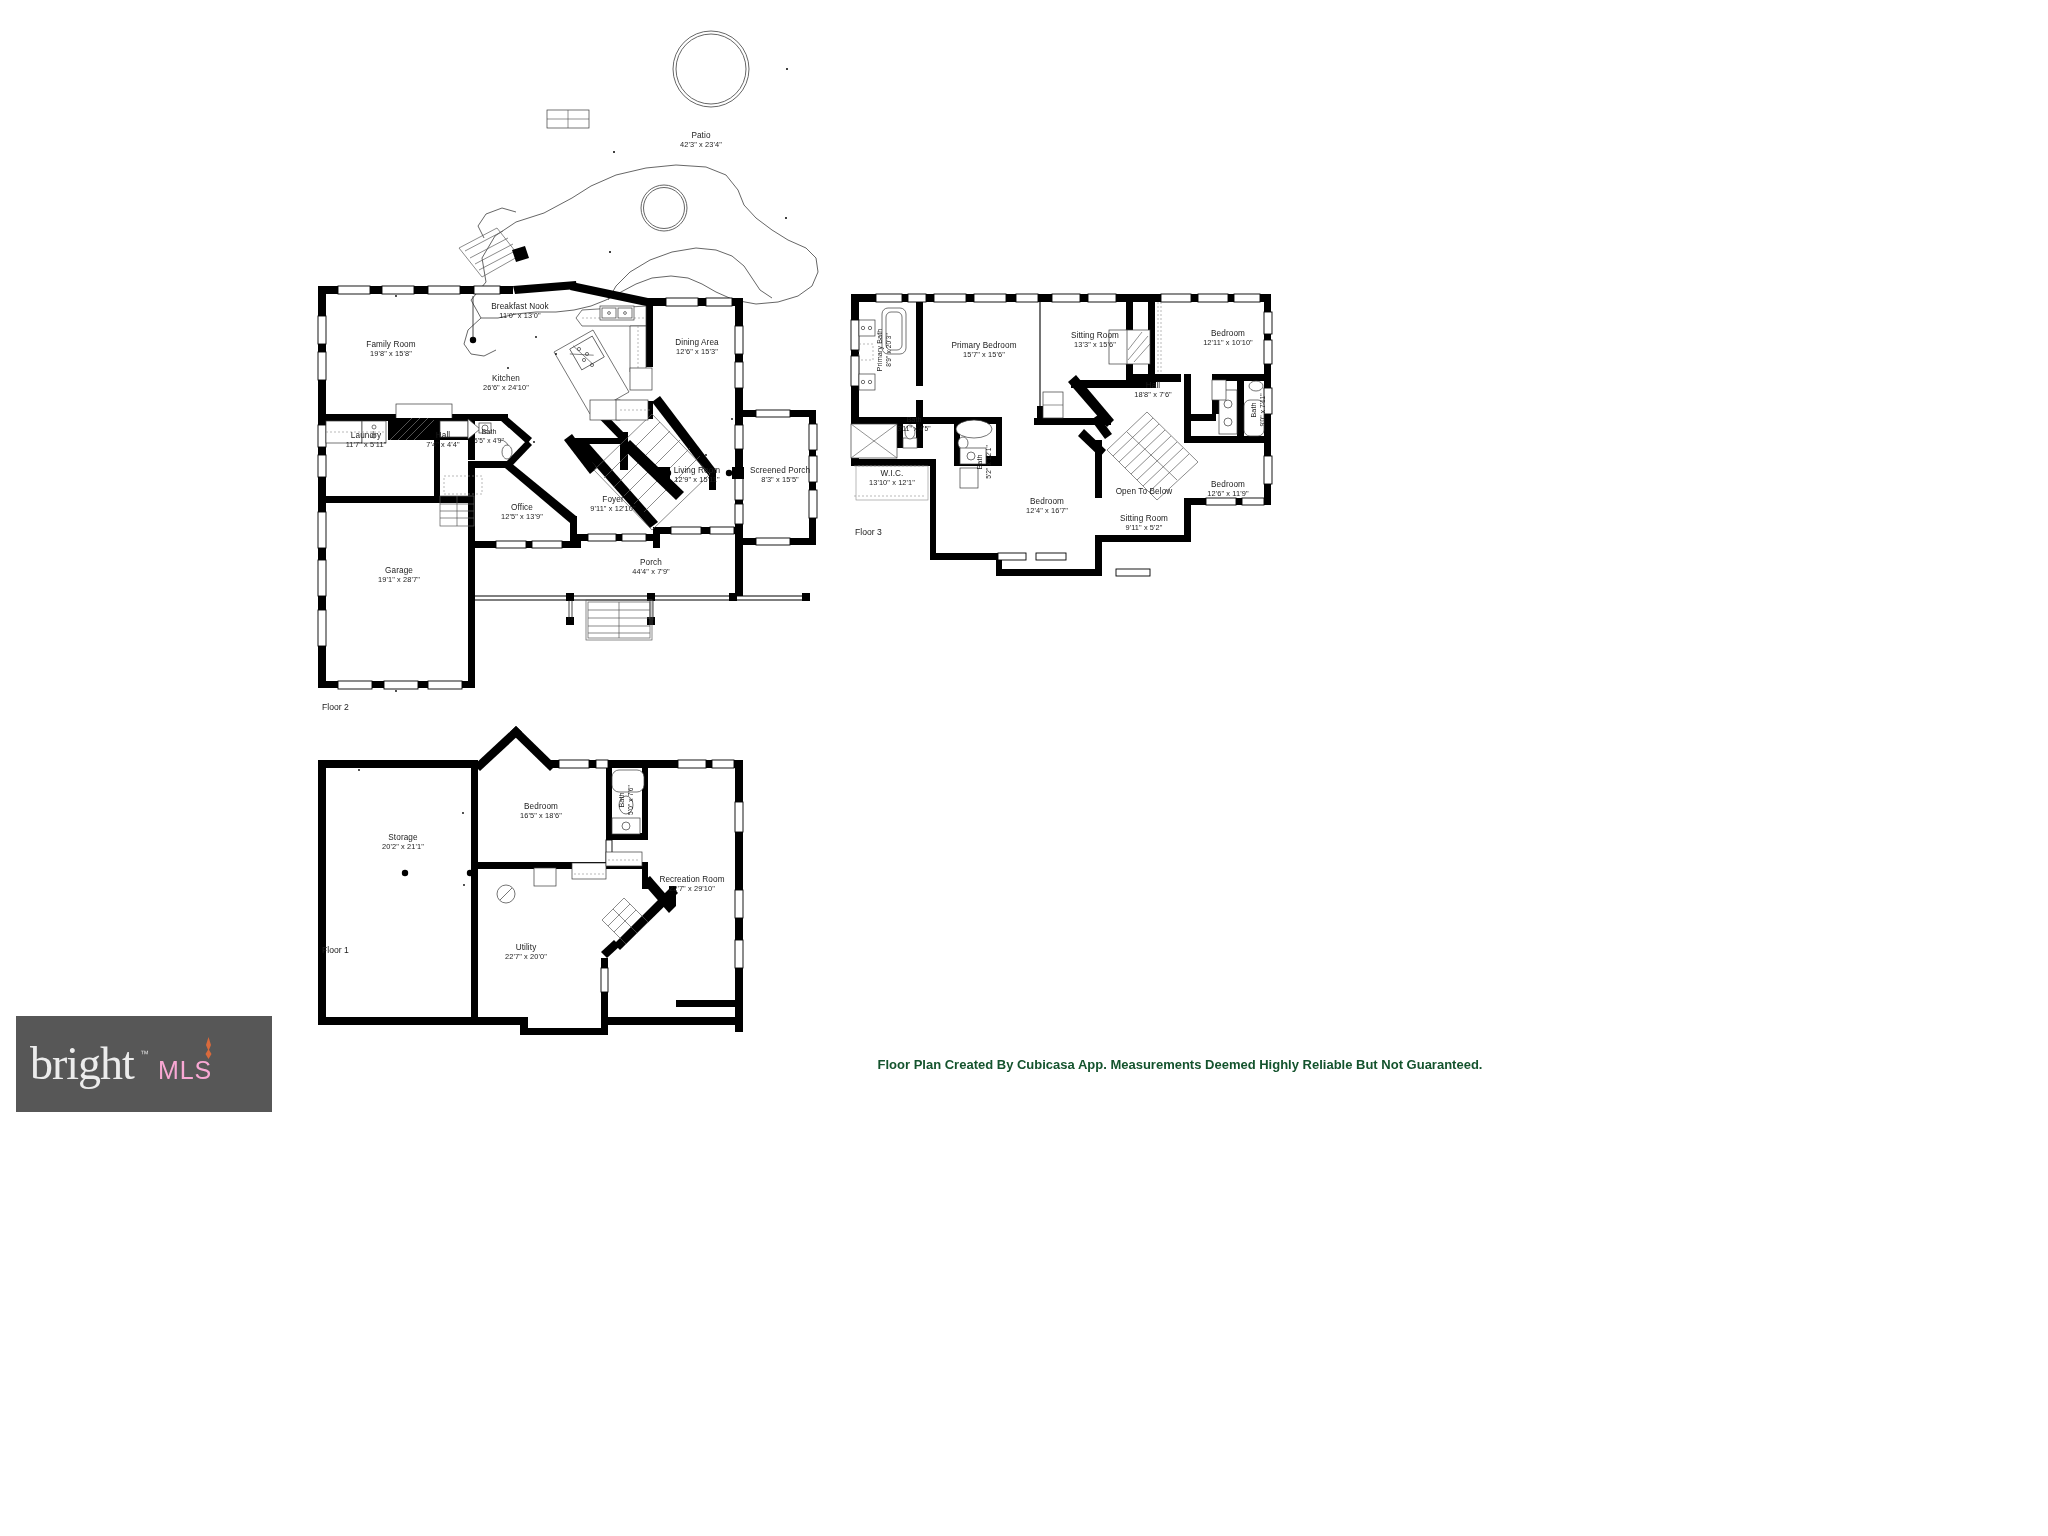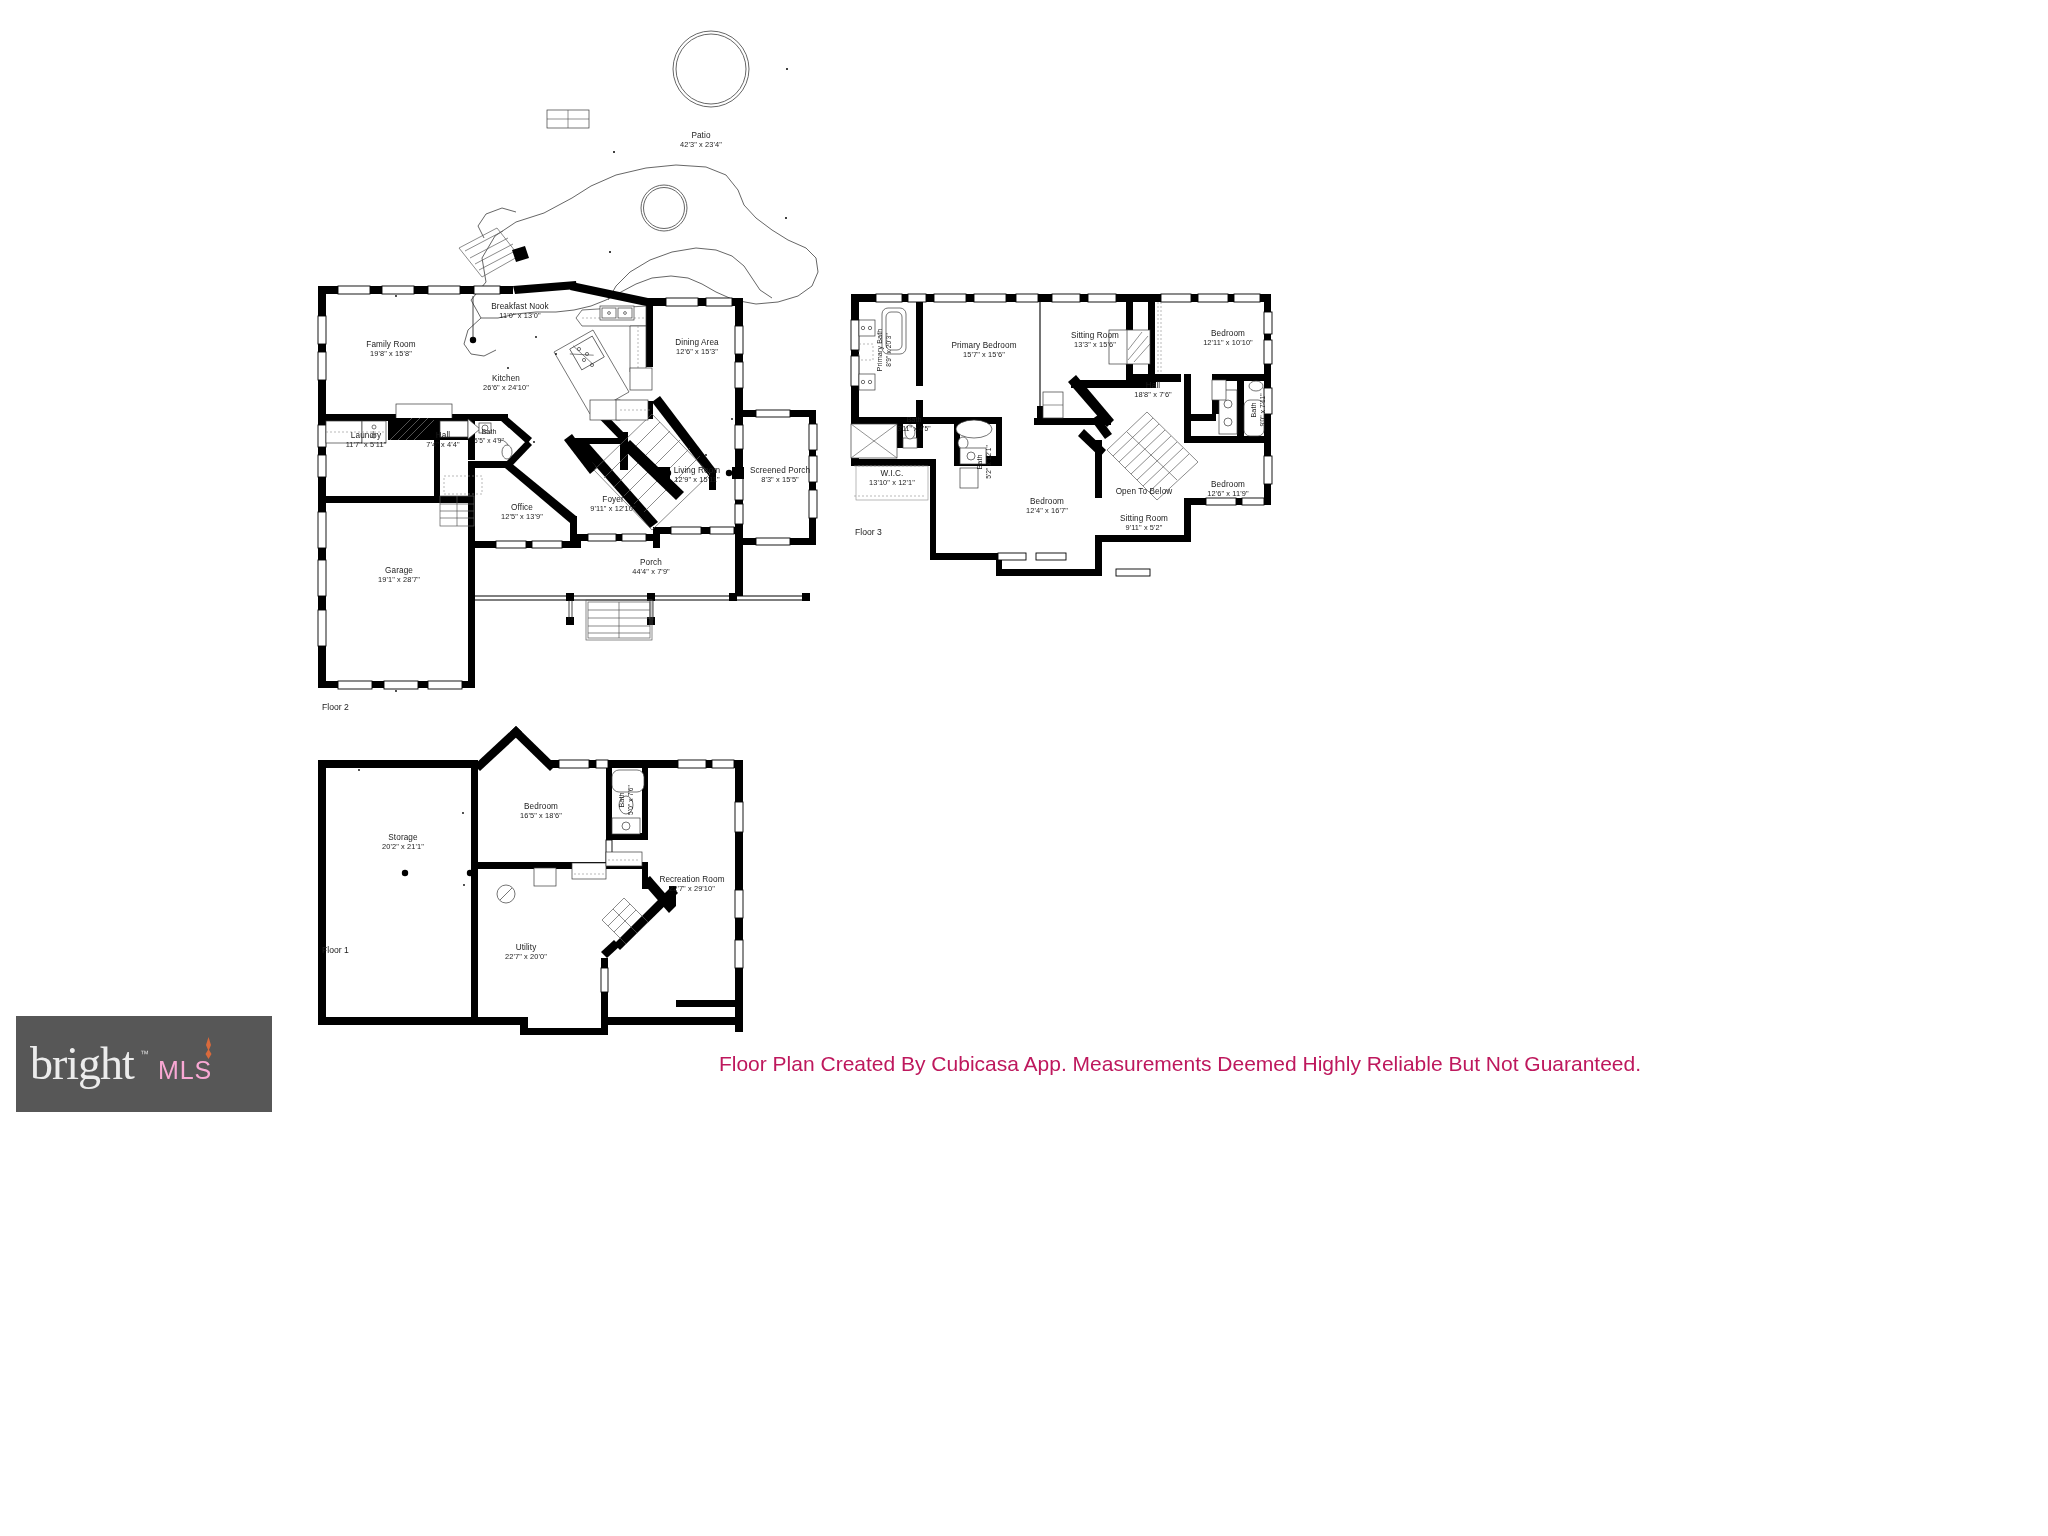--- a/index.html
+++ b/index.html
@@ -129,23 +129,24 @@
     left: 256px;
     top: 0;
     right: 0;
     height: 96px;
     display: flex;
     align-items: center;
     justify-content: center;
   }
   #footer-note span {
     font-family: "Liberation Sans", sans-serif;
-    font-size: 21px;
-    color: #be185d;
+    font-size: 13px;
+    color: #14532d;
     white-space: nowrap;
+    font-weight: bold;
   }
 </style>
 </head>
 <body>
 
 <div id="stage">
 
   <svg class="plan" viewBox="0 0 2048 1536" preserveAspectRatio="none">
 
     <g>

